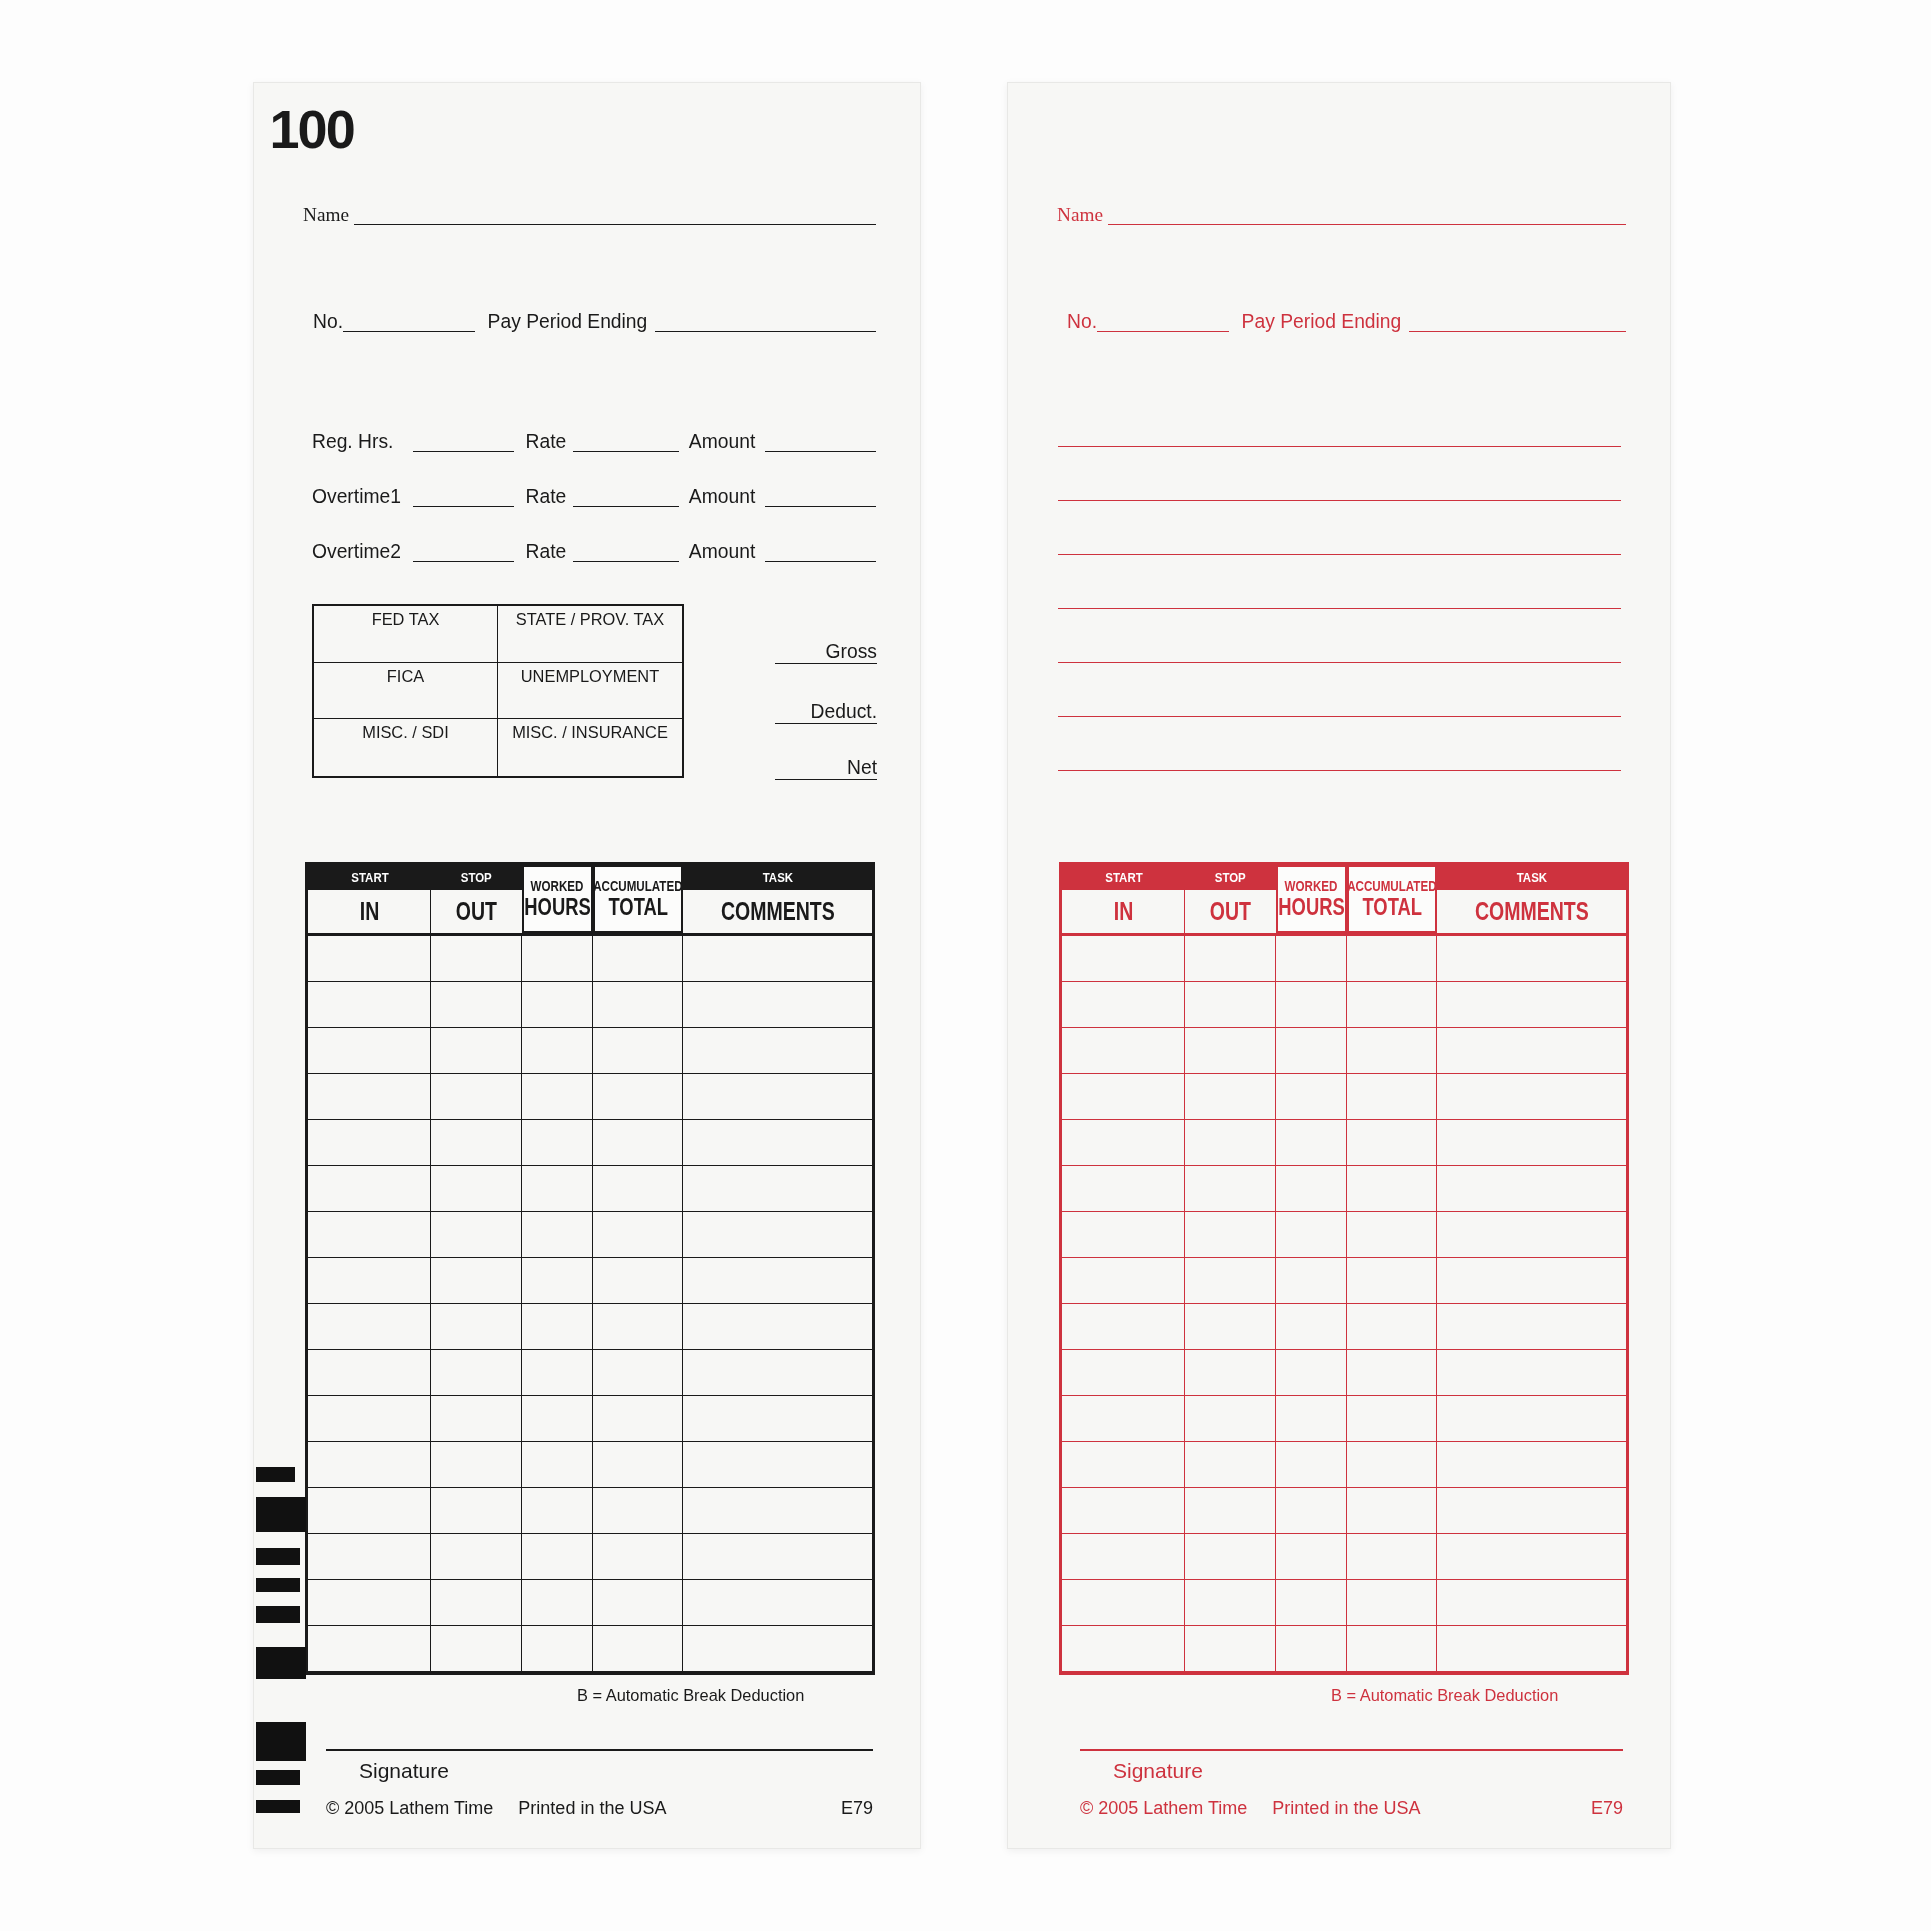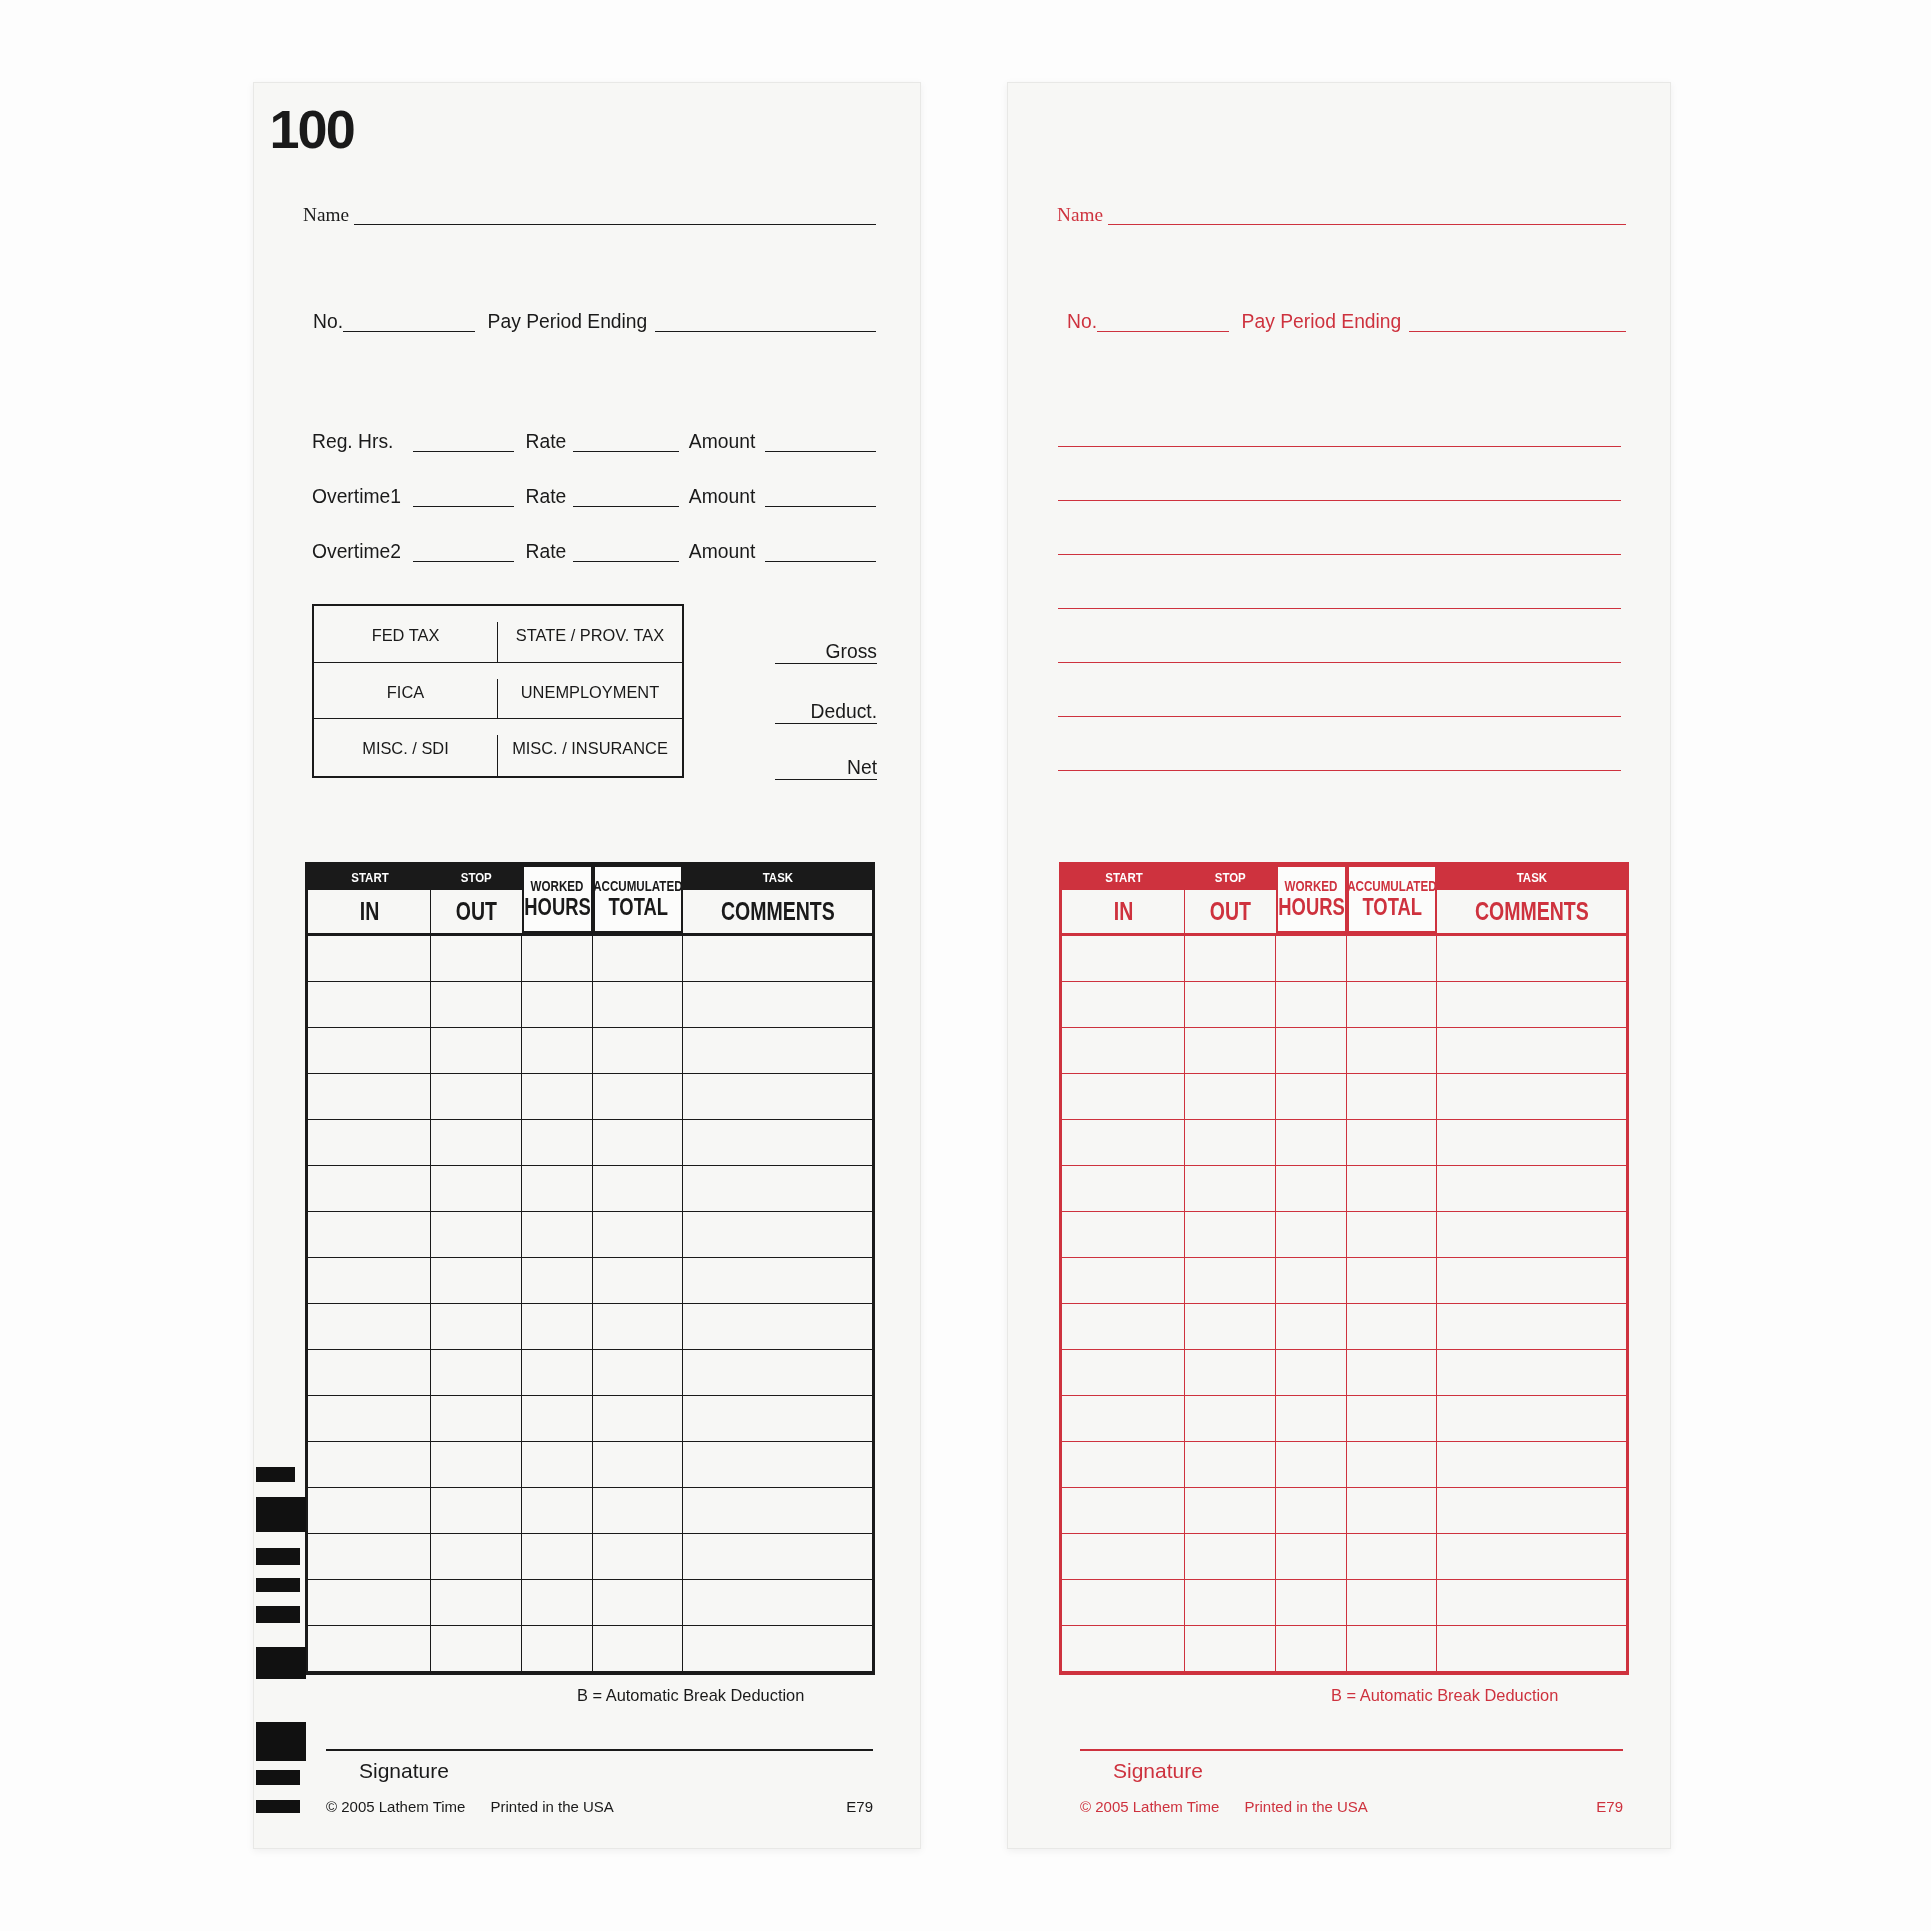--- a/index.html
+++ b/index.html
@@ -38,21 +38,21 @@
   .earn-row .amt{margin-left:9.7px;}
   .earn-row .l3{flex:1;margin-left:9.7px;}
 
   .tax-box{
     left:58px;top:521px;width:372px;height:174px;
     border:2.9px solid var(--ink);box-sizing:border-box;
     display:grid;grid-template-columns:1fr 1fr;grid-auto-rows:1fr;
   }
   .tax-cell{
     text-align:center;font-size:16.4px;padding-top:3.9px;box-sizing:border-box;
-    border-right:1.9px solid var(--ink);border-bottom:1.9px solid var(--ink);margin-top:16px;
+    border-right:1.9px solid var(--ink);border-bottom:1.9px solid var(--ink);
   }
   .tax-cell:nth-child(2n){border-right:none;}
   .tax-cell:nth-child(n+5){border-bottom:none;}
 
   .total-row{left:439px;width:184px;height:23px;flex-direction:column;}
   .total-row .u-line{width:102px;margin-left:auto;}
 
   .time-table{
     left:51px;top:779px;width:570px;height:813px;
     border:3.9px solid var(--ink);box-sizing:border-box;overflow:hidden;
@@ -75,21 +75,21 @@
   .hbox .big{font-size:23px;font-weight:bold;white-space:nowrap;transform:scaleX(.8);}
   .tt-rows{
     display:grid;grid-template-columns:123px 91px 71px 90px 1fr;grid-auto-rows:46px;
   }
   .t-cell{border-right:1.9px solid var(--ink);border-bottom:1.9px solid var(--ink);box-sizing:border-box;}
   .t-cell:nth-child(5n){border-right:none;}
 
   .break-note{left:323px;top:1603px;font-size:16.4px;}
   .sig-line{left:72px;right:47px;top:1666px;border-top:2.9px solid var(--ink);}
   .sig-label{left:72px;top:1676px;font-size:21px;margin-left:33px;}
-  .footer{left:72px;right:47px;top:1715px;font-size:15px;display:flex;align-items:baseline;}
+  .footer{left:72px;right:47px;top:1715px;font-size:18px;display:flex;align-items:baseline;}
   .footer .printed{margin-left:25px;}
   .footer .code{margin-left:auto;}
 
   .blank-lines{left:50px;right:49px;top:363px;}
   .blank-line{border-top:1.9px solid var(--ink);margin-bottom:53px;}
 
   .marks{left:1.9px;top:0;width:58px;}
   .mark{position:absolute;background:#111111;left:0;}
 </style>
 </head>

